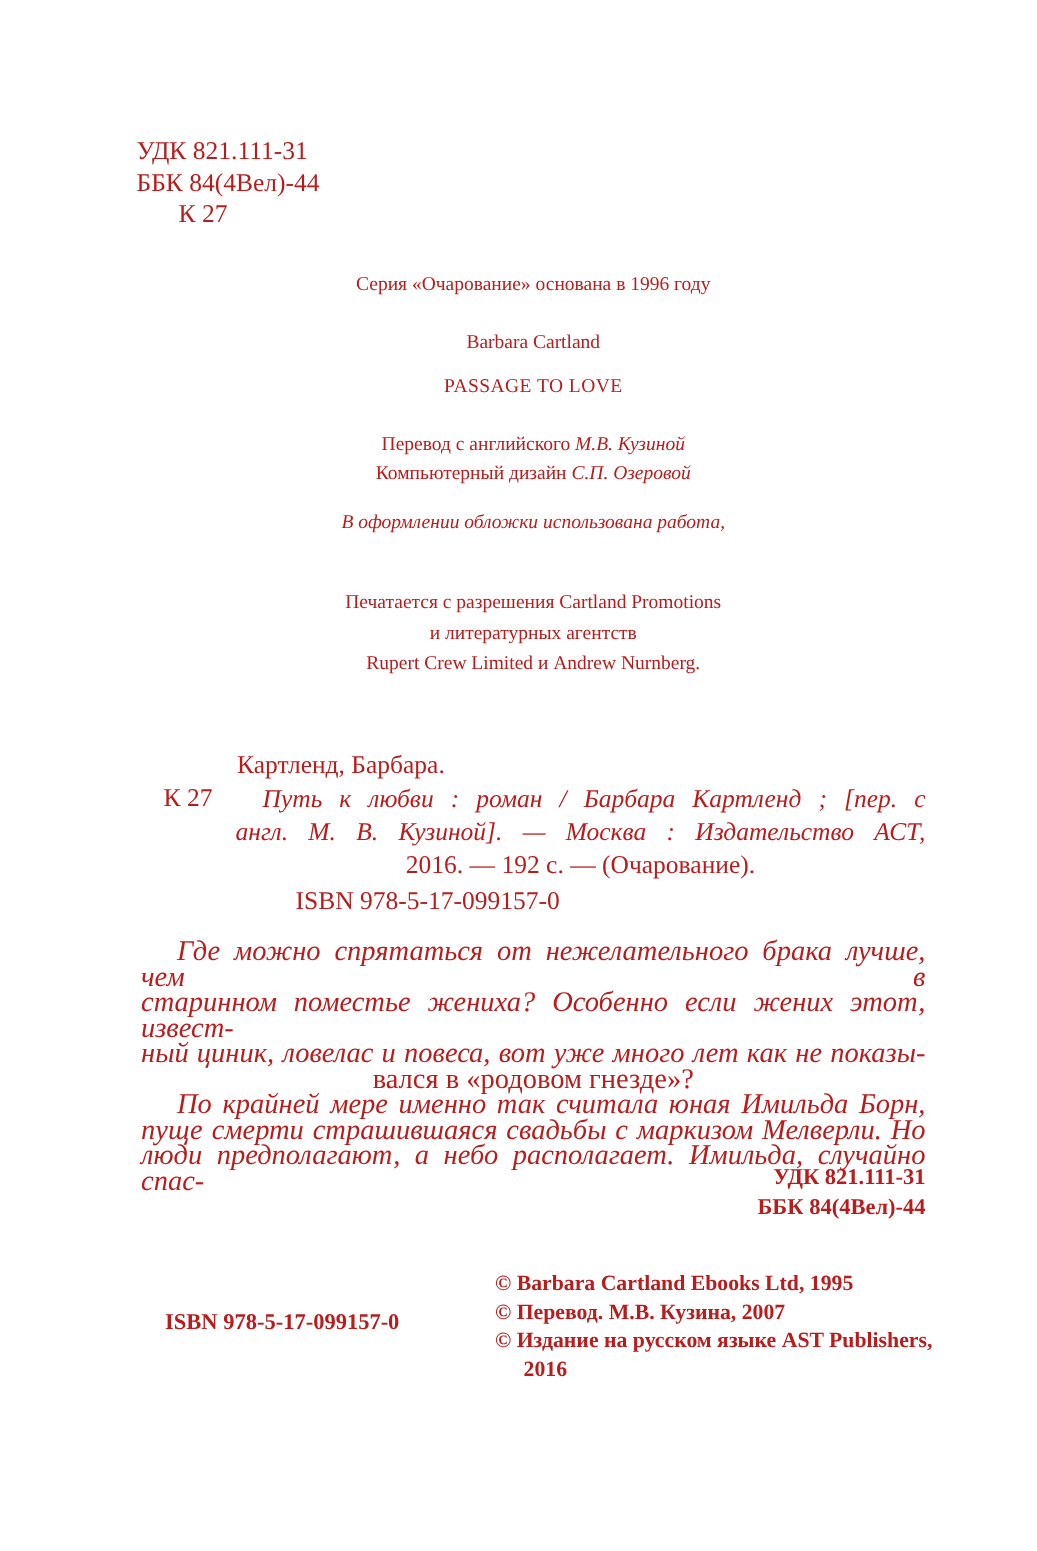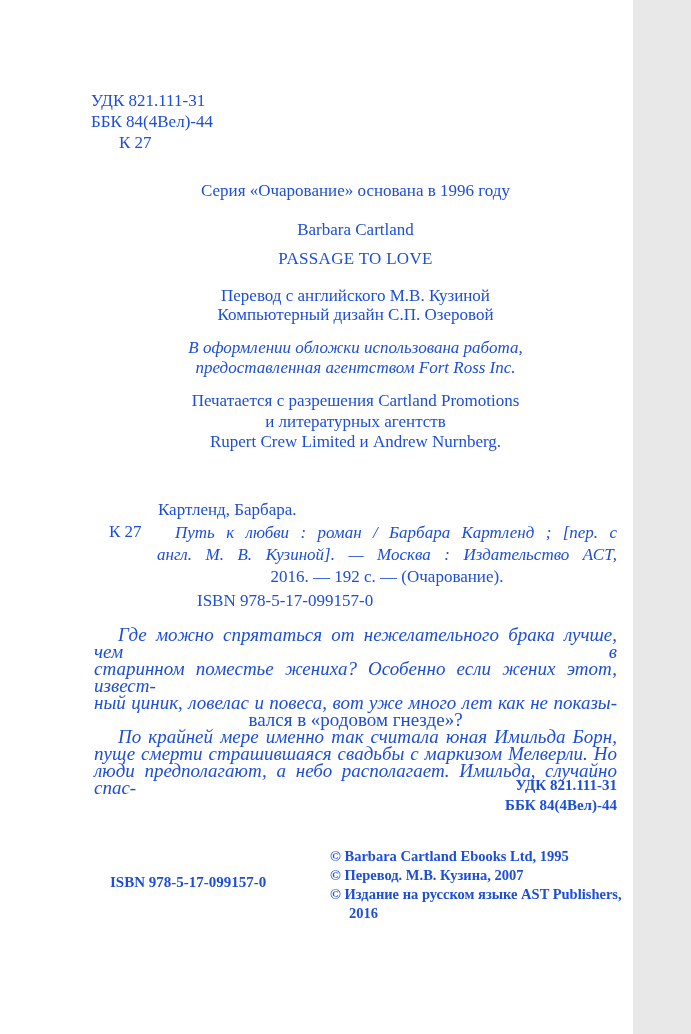--- a/index.html
+++ b/index.html
@@ -1,33 +1,33 @@
 <!DOCTYPE html>
 <html><head>
 <meta charset="utf-8">
 <style>
   html,body{margin:0;padding:0;background:#e8e8e8;}
   .page{
     position:relative;
-    width:633px;height:1034px;
+    width:691px;height:1034px;
     background:#ffffff;
-    color:#1d4ed8;
+    color:#b91c1c;
     font-family:"Liberation Serif","DejaVu Serif",serif;
     overflow:hidden;
   }
   .abs{position:absolute;}
-  .fs-main{font-size:17px;}
+  .fs-main{font-size:13px;}
   .center-block{left:94px;width:523px;text-align:center;}
   .codes-top{left:91px;top:90px;font-size:17px;line-height:21px;}
   .codes-top .k-indent{padding-left:28px;}
   .series{top:181px;}
   .orig-author{top:220px;}
   .orig-title{top:249px;letter-spacing:0.3px;}
   .credits{top:287px;line-height:18.5px;}
-  .credits .it{}
+  .credits .it{font-style:italic;}
   .cover-note{top:338px;line-height:20px;font-style:italic;}
   .permission{top:391px;line-height:20.5px;}
   .cat-author{left:158px;top:500px;font-weight:normal;font-size:17px;}
   .cat-code{left:109px;top:522px;font-size:17px;}
   .cat-text{left:157px;top:522px;width:460px;font-size:17px;line-height:22px;}
   .jline{text-align:justify;text-align-last:justify;font-style:italic;}
   .lastline{text-align:center;}
   .indent18{text-indent:18px;}
   .indent24{text-indent:24px;}
   .isbn-top{left:197px;top:591px;font-size:17px;}
@@ -53,21 +53,20 @@
   <div class="abs center-block orig-author fs-main">Barbara Cartland</div>
   <div class="abs center-block orig-title fs-main">PASSAGE TO LOVE</div>
 
   <div class="abs center-block credits fs-main">
     <div><span>Перевод с английского</span> <span class="it">М.В. Кузиной</span></div>
     <div><span>Компьютерный дизайн</span> <span class="it">С.П. Озеровой</span></div>
   </div>
 
   <div class="abs center-block cover-note fs-main">
     <div>В оформлении обложки использована работа,</div>
-    <div>предоставленная агентством Fort Ross Inc.</div>
   </div>
 
   <div class="abs center-block permission fs-main">
     <div>Печатается с разрешения Cartland Promotions</div>
     <div>и литературных агентств</div>
     <div>Rupert Crew Limited и Andrew Nurnberg.</div>
   </div>
 
   <div class="abs cat-author">Картленд, Барбара.</div>
   <div class="abs cat-code">К 27</div>

